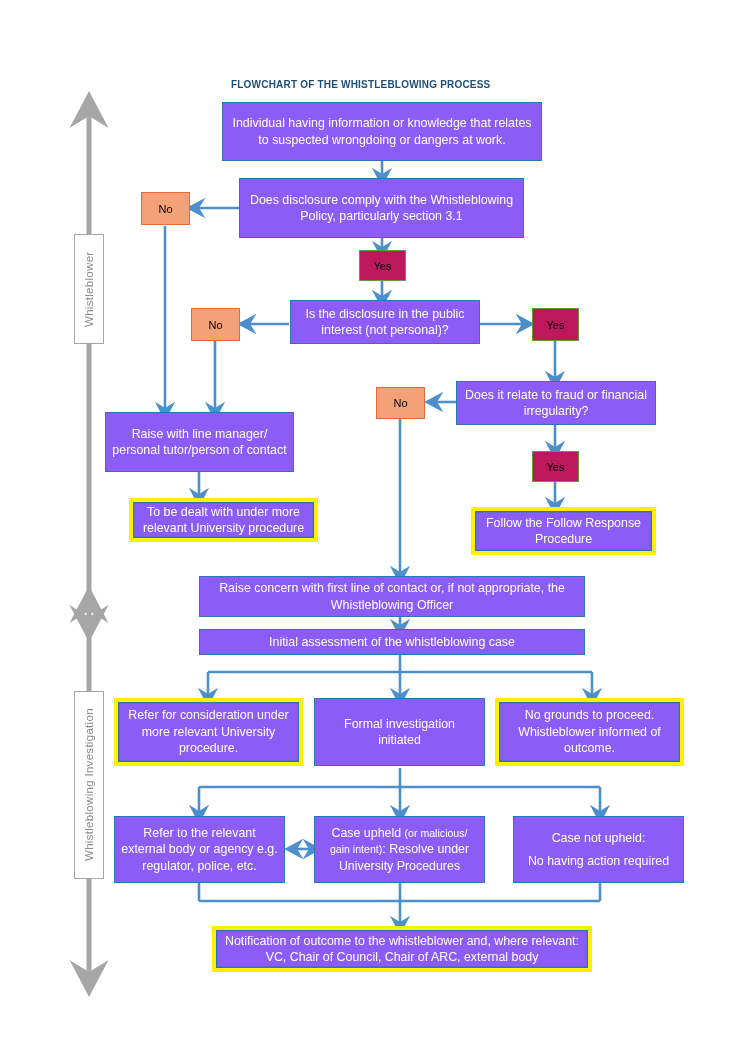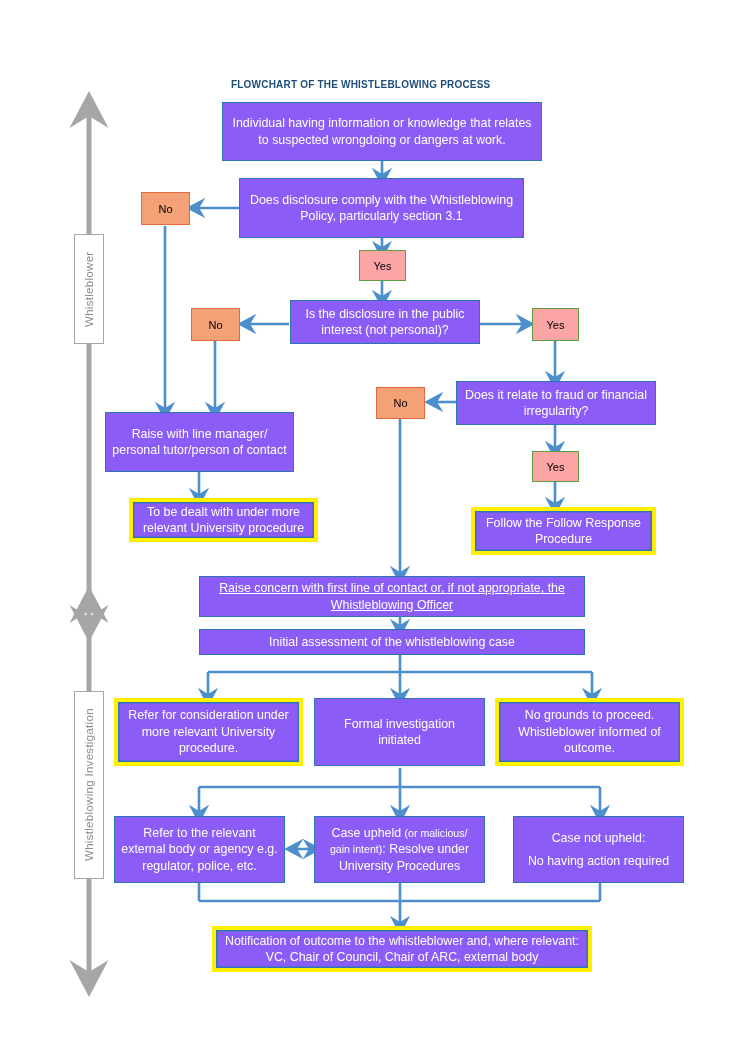--- a/index.html
+++ b/index.html
@@ -45,21 +45,21 @@
 
   .dec{
     position:absolute;
     box-sizing:border-box;
     display:flex;align-items:center;justify-content:center;
     text-align:center;
     font-size:11px;
     color:#000000;
   }
   .dec.no{background:#F4A177;border:1.4px solid #E2693C;}
-  .dec.yes{background:#fca5a5;border:1.4px solid #5E9C3F;}
+  .dec.yes{background:#be185d;border:1.4px solid #5E9C3F;}
 
   .laneLabel{
     position:absolute;
     box-sizing:border-box;
     background:#FFFFFF;
     border:1.4px solid #A6A6A6;
     color:#8C8C8C;
     font-size:11.5px;
     display:flex;align-items:center;justify-content:center;
     writing-mode:vertical-rl;
@@ -168,21 +168,21 @@
   <div class="dec no" style="left:376px;top:387px;width:49px;height:32px;">No</div>
 
   <div class="dec yes" style="left:532px;top:451px;width:47px;height:31px;">Yes</div>
 
   <div class="node" style="left:105px;top:412px;width:189px;height:60px;">Raise with line manager/ personal tutor/person of contact</div>
 
   <div class="node hl" style="left:105px;top:498px;width:189px;height:44px;margin-left:24px;">To be dealt with under more relevant University procedure</div>
 
   <div class="node hl" style="left:471px;top:507px;width:185px;height:48px;">Follow the Follow Response Procedure</div>
 
-  <div class="node" style="left:199px;top:576px;width:386px;height:41px;text-decoration:underline;">Raise concern with first line of contact or, if not appropriate, the Whistleblowing Officer</div>
+  <div class="node" style="left:199px;top:576px;width:386px;height:41px;">Raise concern with first line of contact or, if not appropriate, the Whistleblowing Officer</div>
 
   <div class="node" style="left:199px;top:629px;width:386px;height:26px;text-align:center;">Initial assessment of the whistleblowing case</div>
 
   <div class="node hl" style="left:114px;top:698px;width:189px;height:68px;">Refer for consideration under more relevant University procedure.</div>
 
   <div class="node" style="left:314px;top:698px;width:171px;height:68px;">Formal investigation initiated</div>
 
   <div class="node hl" style="left:495px;top:698px;width:189px;height:68px;">No grounds to proceed. Whistleblower informed of outcome.</div>
 
   <div class="node" style="left:314px;top:816px;width:171px;height:67px;">

